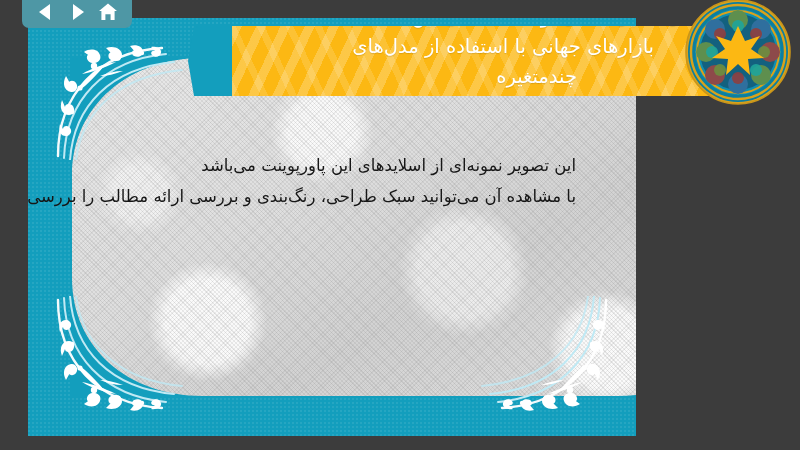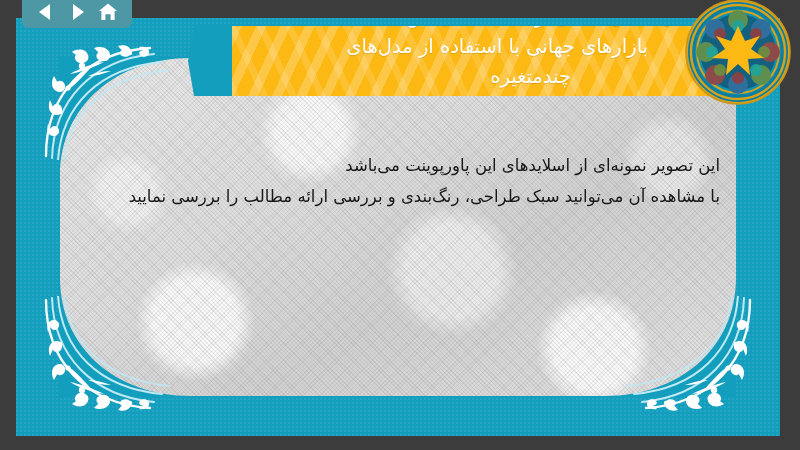--- a/index.html
+++ b/index.html
@@ -23,22 +23,22 @@
     display:flex; align-items:flex-end; justify-content:space-around;
     padding:0 9px 5px 9px;
     z-index:40;
   }
   .nav-ico{ width:20px; height:20px; display:block; }
   .nav-btn{ display:flex; align-items:center; justify-content:center;
             width:24px; height:22px; cursor:pointer; }
 
   
   .slide{
-    position:absolute; left:16px; top:18px;
-    width:764px; height:418px;
+    position:absolute; left:28px; top:18px;
+    width:608px; height:418px;
     background:#139ebd;
     overflow:hidden;
   }
   
   .slide::before{
     content:""; position:absolute; inset:0;
     background-image:
       radial-gradient(circle at 1px 1px, rgba(255,255,255,.09) .7px, transparent .8px);
     background-size:4px 4px;
     pointer-events:none;
@@ -94,21 +94,21 @@
     pointer-events:none;
   }
   
   .pennant{
     position:absolute; left:188px; top:26px;
     width:46px; height:70px; z-index:29;
   }
   .pennant svg{ display:block; }
 
   .title{
-    position:absolute; left:0; right:9px; top:-24px;
+    position:absolute; left:0; right:3px; top:-24px;
     z-index:32;
     text-align:right; direction:rtl;
     color:#ffffff;
     font-size:19.5px; line-height:30px;
     letter-spacing:.2px;
     text-shadow:0 1px 1px rgba(0,0,0,.12);
     white-space:nowrap;
   }
   .title .tl{ display:block; }
   .title .tl1{ padding-right:42px; }

